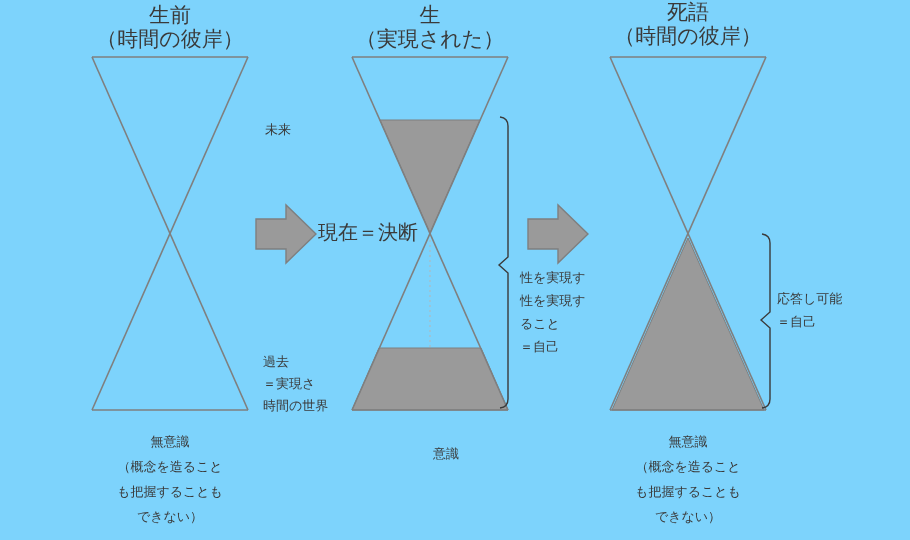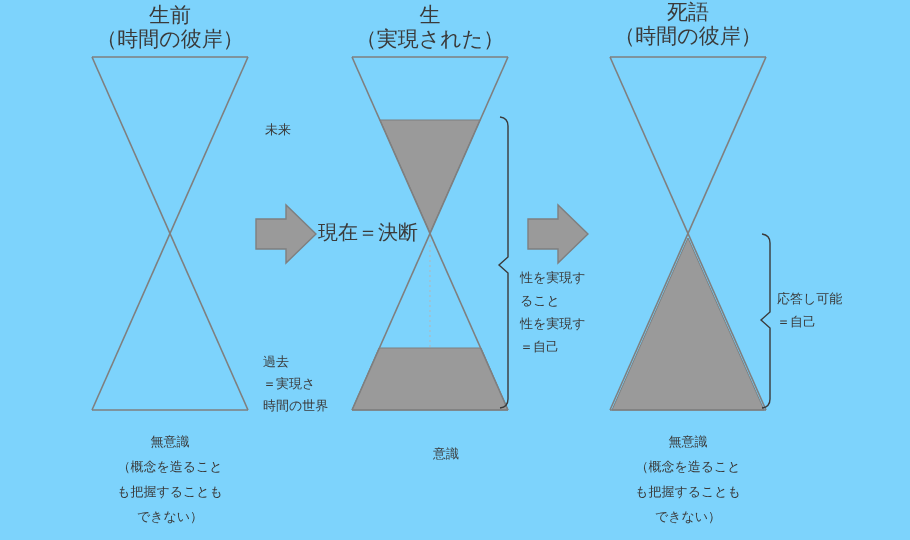--- a/index.html
+++ b/index.html
@@ -86,22 +86,22 @@
   </div>
 
   <div class="tblock fs20 lh22" style="left:263px;top:351px">
     <div>過去</div>
     <div>＝実現さ</div>
     <div>時間の世界</div>
   </div>
 
   <div class="tblock fs20 lh23" style="left:520px;top:266px">
     <div>性を実現す</div>
+    <div>性を実現す</div>
     <div>ること</div>
-    <div>性を実現す</div>
     <div>＝自己</div>
   </div>
 
   <div class="tblock fs20 lh23" style="left:777px;top:287px">
     <div>応答し可能</div>
     <div>＝自己</div>
   </div>
 
   <div class="tblock center fs20 lh25" style="left:70px;top:429px;width:200px">
     <div>無意識</div>

